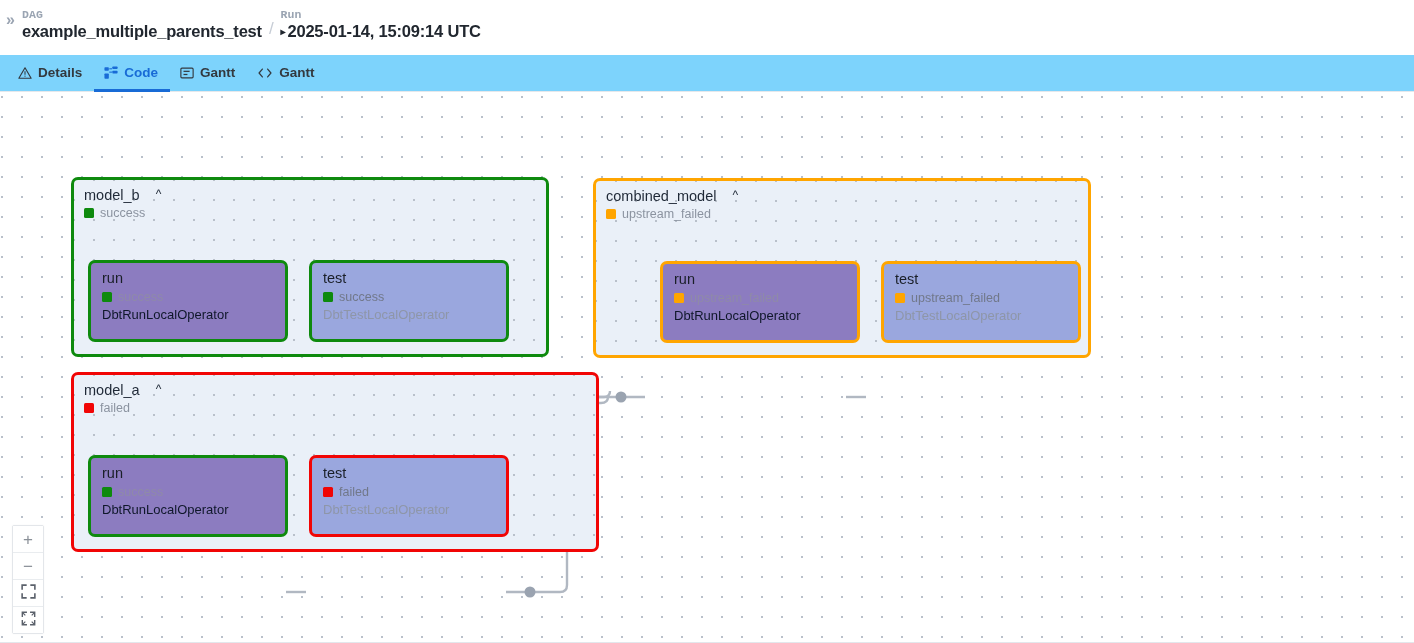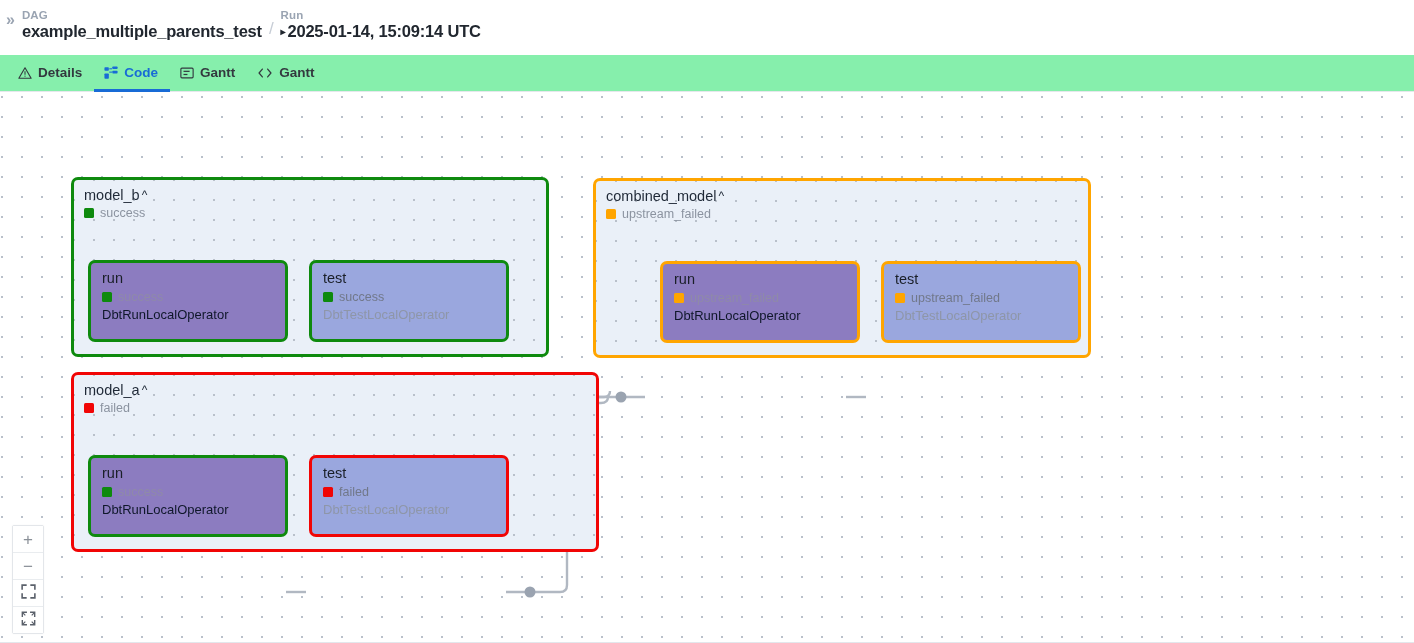--- a/index.html
+++ b/index.html
@@ -50,20 +50,21 @@
     display: flex;
     flex-direction: column;
     line-height: 1.05;
   }
   .crumb-kicker {
     font-size: 11.5px;
     color: #9aa4b2;
     font-weight: bold;
     letter-spacing: .1px;
     margin-bottom: 2px;
+    font-family: Liberation Mono, monospace;
   }
   .crumb-main {
     font-size: 16.5px;
     font-weight: bold;
     color: #21272f;
     letter-spacing: -.2px;
     white-space: nowrap;
   }
   .crumb-sep {
     font-size: 17px;
@@ -86,21 +87,21 @@
 
   
   .tabs {
     height: 37px;
     flex: 0 0 37px;
     display: flex;
     align-items: stretch;
     border-bottom: 1px solid #e5e8ec;
     padding-left: 8px;
     box-sizing: border-box;
-    background: #86efac;
+    background: #7dd3fc;
   }
   .tab {
     display: flex;
     align-items: center;
     gap: 6px;
     padding: 0 12px 0 10px;
     font-size: 13.5px;
     font-weight: bold;
     color: #33393f;
     cursor: pointer;
@@ -139,22 +140,21 @@
   .group-head {
     position: absolute;
     left: 10px;
     top: 7px;
     line-height: 1.12;
   }
   .group-title {
     font-size: 14.5px;
     color: #1f2937;
     display: flex;
-    align-items: center;
-    gap: 2px;
+    gap: 16px;
     white-space: nowrap;
   }
   .group-chev {
     display: inline-block;
     font-size: 12px;
     color: #1f2937;
     transform: translateY(1px);
   }
   .status-line {
     display: flex;

